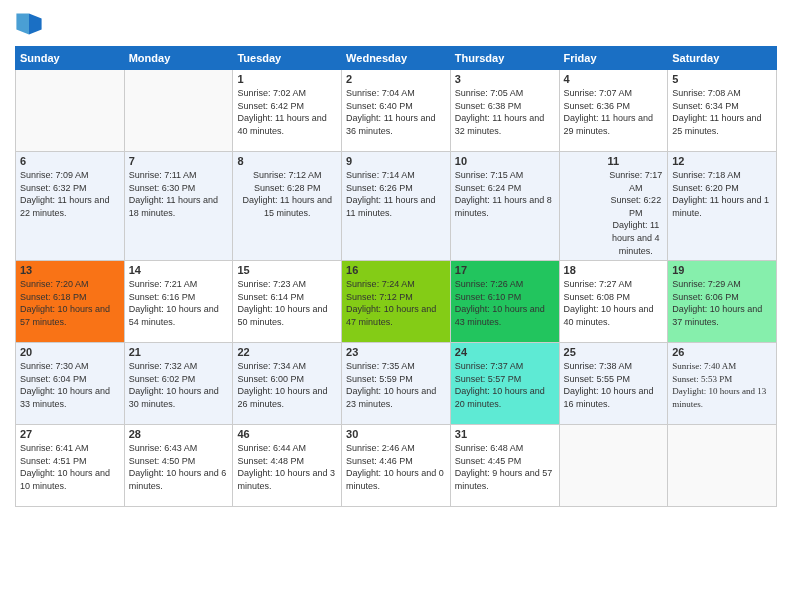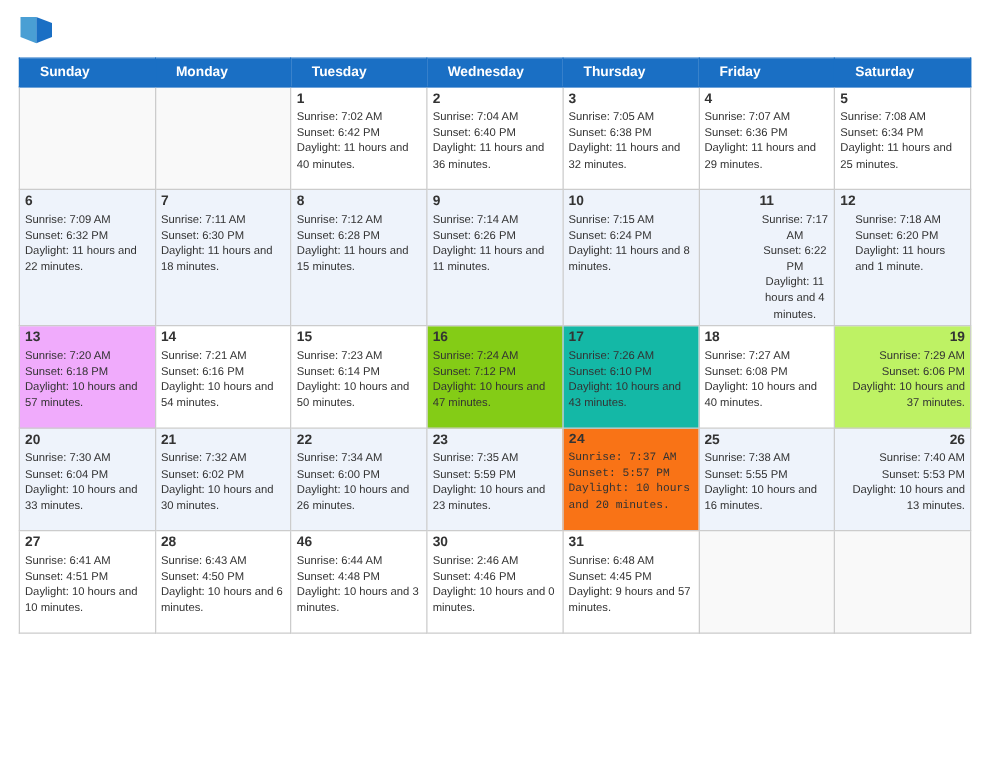--- a/index.html
+++ b/index.html
@@ -55,21 +55,21 @@
     table {
       width: 100%;
       border-collapse: collapse;
       table-layout: fixed;
     }
     th {
       background: #1a6fc4;
       color: #fff;
       font-size: 11px;
       font-weight: bold;
-      padding: 5px 16px;
+      padding: 5px 4px;
       text-align: left;
       border: 1px solid #1a6fc4;
     }
     td {
       border: 1px solid #ccc;
       vertical-align: top;
       padding: 3px 4px;
       font-size: 9.5px;
       color: #333;
       height: 82px;
@@ -174,21 +174,21 @@
 Daylight: 11 hours and 22 minutes.</div>
           </td>
           <td style="background: rgb(238, 243, 251);">
             <span class="day-num">7</span>
             <div class="day-info" style="white-space: pre-line;">Sunrise: 7:11 AM
 Sunset: 6:30 PM
 Daylight: 11 hours and 18 minutes.</div>
           </td>
           <td style="background: rgb(238, 243, 251);">
             <span class="day-num">8</span>
-            <div class="day-info" style="white-space: pre-line;">Sunrise: 7:12 AM
+            <div class="day-info" style="white-space: pre-line; text-align: center;">Sunrise: 7:12 AM
 Sunset: 6:28 PM
 Daylight: 11 hours and 15 minutes.</div>
           </td>
           <td style="background: rgb(238, 243, 251);">
             <span class="day-num">9</span>
             <div class="day-info" style="white-space: pre-line;">Sunrise: 7:14 AM
 Sunset: 6:26 PM
 Daylight: 11 hours and 11 minutes.</div>
           </td>
           <td style="background: rgb(238, 243, 251);">
@@ -198,27 +198,27 @@
 Daylight: 11 hours and 8 minutes.</div>
           </td>
           <td style="background: rgb(238, 243, 251); text-align: center;">
             <span class="day-num">11</span>
             <div class="day-info" style="white-space: pre-line; margin-left: 45px;">Sunrise: 7:17 AM
 Sunset: 6:22 PM
 Daylight: 11 hours and 4 minutes.</div>
           </td>
           <td style="background: rgb(238, 243, 251);">
             <span class="day-num">12</span>
-            <div class="day-info" style="white-space: pre-line; margin-left: 12px;">Sunrise: 7:18 AM
+            <div class="day-info" style="white-space: pre-line;">Sunrise: 7:18 AM
 Sunset: 6:20 PM
 Daylight: 11 hours and 1 minute.</div>
           </td>
         </tr>
         <tr>
-          <td style="background: #f0abfc; margin-top: 24px;">
+          <td style="background: #f97316; margin-top: 24px;">
             <span class="day-num">13</span>
             <div class="day-info" style="white-space: pre-line;">Sunrise: 7:20 AM
 Sunset: 6:18 PM
 Daylight: 10 hours and 57 minutes.</div>
           </td>
           <td style="background: rgb(255, 255, 255);">
             <span class="day-num">14</span>
             <div class="day-info" style="white-space: pre-line;">Sunrise: 7:21 AM
 Sunset: 6:16 PM
 Daylight: 10 hours and 54 minutes.</div>
@@ -228,33 +228,33 @@
             <div class="day-info" style="white-space: pre-line;">Sunrise: 7:23 AM
 Sunset: 6:14 PM
 Daylight: 10 hours and 50 minutes.</div>
           </td>
           <td style="background: #84cc16;">
             <span class="day-num">16</span>
             <div class="day-info" style="white-space: pre-line;">Sunrise: 7:24 AM
 Sunset: 7:12 PM
 Daylight: 10 hours and 47 minutes.</div>
           </td>
-          <td style="background: #14b8a6;">
+          <td style="background: #22c55e;">
             <span class="day-num">17</span>
             <div class="day-info" style="white-space: pre-line;">Sunrise: 7:26 AM
 Sunset: 6:10 PM
 Daylight: 10 hours and 43 minutes.</div>
           </td>
           <td style="background: rgb(255, 255, 255);">
             <span class="day-num">18</span>
             <div class="day-info" style="white-space: pre-line;">Sunrise: 7:27 AM
 Sunset: 6:08 PM
 Daylight: 10 hours and 40 minutes.</div>
           </td>
-          <td style="background: #bef264; text-align: right;">
+          <td style="background: #86efac;">
             <span class="day-num">19</span>
             <div class="day-info" style="white-space: pre-line;">Sunrise: 7:29 AM
 Sunset: 6:06 PM
 Daylight: 10 hours and 37 minutes.</div>
           </td>
         </tr>
         <tr>
           <td style="background: rgb(238, 243, 251);">
             <span class="day-num">20</span>
             <div class="day-info" style="white-space: pre-line;">Sunrise: 7:30 AM
@@ -272,35 +272,35 @@
             <div class="day-info" style="white-space: pre-line;">Sunrise: 7:34 AM
 Sunset: 6:00 PM
 Daylight: 10 hours and 26 minutes.</div>
           </td>
           <td style="background: rgb(238, 243, 251);">
             <span class="day-num">23</span>
             <div class="day-info" style="white-space: pre-line;">Sunrise: 7:35 AM
 Sunset: 5:59 PM
 Daylight: 10 hours and 23 minutes.</div>
           </td>
-          <td style="background: #f97316; font-family: Liberation Mono, monospace;">
+          <td style="background: #5eead4;">
             <span class="day-num">24</span>
             <div class="day-info" style="white-space: pre-line;">Sunrise: 7:37 AM
 Sunset: 5:57 PM
 Daylight: 10 hours and 20 minutes.</div>
           </td>
           <td style="background: rgb(238, 243, 251);">
             <span class="day-num">25</span>
             <div class="day-info" style="white-space: pre-line;">Sunrise: 7:38 AM
 Sunset: 5:55 PM
 Daylight: 10 hours and 16 minutes.</div>
           </td>
-          <td style="background: rgb(238, 243, 251); text-align: right;">
+          <td style="background: rgb(238, 243, 251);">
             <span class="day-num">26</span>
-            <div class="day-info" style="white-space: pre-line;">Sunrise: 7:40 AM
+            <div class="day-info" style="white-space: pre-line; font-family: Liberation Serif, serif;">Sunrise: 7:40 AM
 Sunset: 5:53 PM
 Daylight: 10 hours and 13 minutes.</div>
           </td>
         </tr>
         <tr>
           <td style="background: rgb(255, 255, 255);">
             <span class="day-num">27</span>
             <div class="day-info" style="white-space: pre-line;">Sunrise: 6:41 AM
 Sunset: 4:51 PM
 Daylight: 10 hours and 10 minutes.</div>

